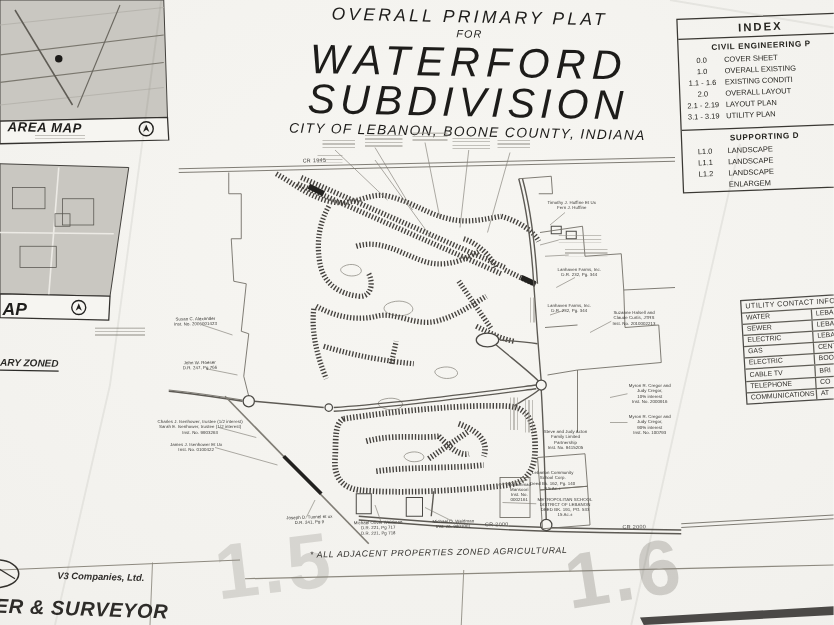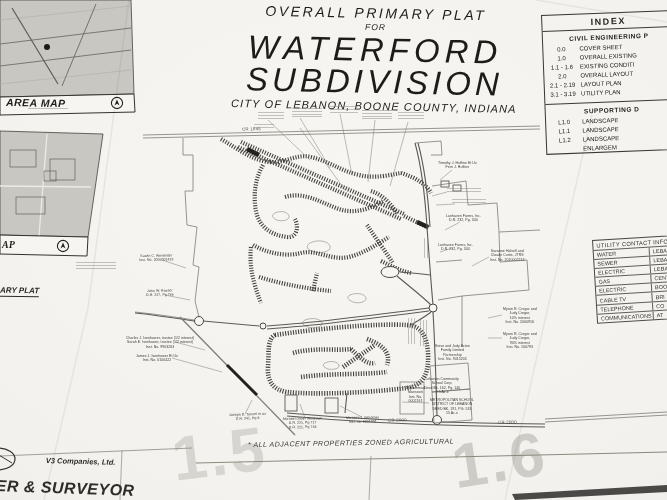--- a/index.html
+++ b/index.html
@@ -37,21 +37,21 @@
   .ut-v{flex:1;padding-left:3px;}
   
   .ann{position:absolute;font-size:7px;line-height:1.2;color:#3a3936;transform-origin:0 0;
     white-space:pre-line;text-align:center;letter-spacing:.1px;}
   .road-lbl{position:absolute;font-size:7px;color:#4a4845;transform-origin:0 0;letter-spacing:.4px;}
   .blur{position:absolute;opacity:.5;background:repeating-linear-gradient(180deg,#8d8a82 0,#8d8a82 1px,transparent 1px,transparent 2.8px);}
   .blur-v{position:absolute;opacity:.5;background:repeating-linear-gradient(90deg,#8d8a82 0,#8d8a82 1px,transparent 1px,transparent 2.8px);}
   
   .areamap-lbl{left:6px;top:97px;width:104px;font-size:10.5px;font-weight:bold;font-style:italic;
     letter-spacing:.5px;color:#1f1e1c;transform:rotate(1.2deg);}
-  .map2-lbl{left:2px;top:239px;font-size:10px;font-weight:bold;font-style:italic;color:#1f1e1c;font-family:Liberation Serif, serif;}
+  .map2-lbl{left:2px;top:239px;font-size:14px;font-weight:bold;font-style:italic;color:#1f1e1c;}
   .aryplat{left:0px;top:286px;font-size:8px;font-weight:bold;font-style:italic;color:#2c2b28;
     border-bottom:1px solid #2c2b28;padding-bottom:1px;transform:rotate(1deg);}
   
   .note{left:248px;top:441px;font-size:7px;font-style:italic;letter-spacing:.5px;color:#35332f;
     transform:rotate(-1deg);transform-origin:left top;}
   .company{left:46px;top:456px;font-size:7.5px;font-weight:bold;font-style:italic;color:#2e2c29;
     transform:rotate(1.5deg);transform-origin:left top;}
   .surveyor{left:-4px;top:477px;font-size:16px;font-weight:bold;font-style:italic;color:#2e2c29;
     letter-spacing:.5px;transform:rotate(2deg);transform-origin:left top;}
   .wm{position:absolute;font-weight:bold;font-size:62px;letter-spacing:3px;transform-origin:center;}
@@ -92,21 +92,21 @@
     <g transform="translate(63,246)">
       <circle r="5.6" fill="none" stroke="#22211f" stroke-width="1.1"></circle>
       <path d="M -2.5,2.5 L 0,-3.5 L 2.5,2.5 L 0,0.8 Z" fill="#22211f"></path>
     </g>
   </g>
 </svg>
 <div class="abs areamap-lbl">AREA MAP</div>
 <div class="blur" style="left:28px;top:108px;width:40px;height:3px"></div>
 <div class="abs map2-lbl">AP</div>
 <div class="blur" style="left:76px;top:262px;width:40px;height:7px"></div>
-<div class="abs aryplat">ARY PLAT</div>
+<div class="abs aryplat">ARY ZONED</div>
 
 <svg style="left:135px;top:95px" width="410" height="352" viewBox="0 0 410 352">
 
   <g stroke="#6f6c64" stroke-width="0.7" fill="none">
     <path d="M 8,40 L 405,31"></path>
     <path d="M 8,43 L 405,34"></path>
     <path d="M 48,43 L 48,60 L 58,60 L 58,96 L 50,96 L 52,130 L 62,132 L 58,170 L 64,172 L 60,206 L 64,222"></path>
     <path d="M 280,48 L 306,46 L 307,60 L 296,60"></path>
     <path d="M 0,217 C 20,219 40,222 59,225"></path>
   </g>

